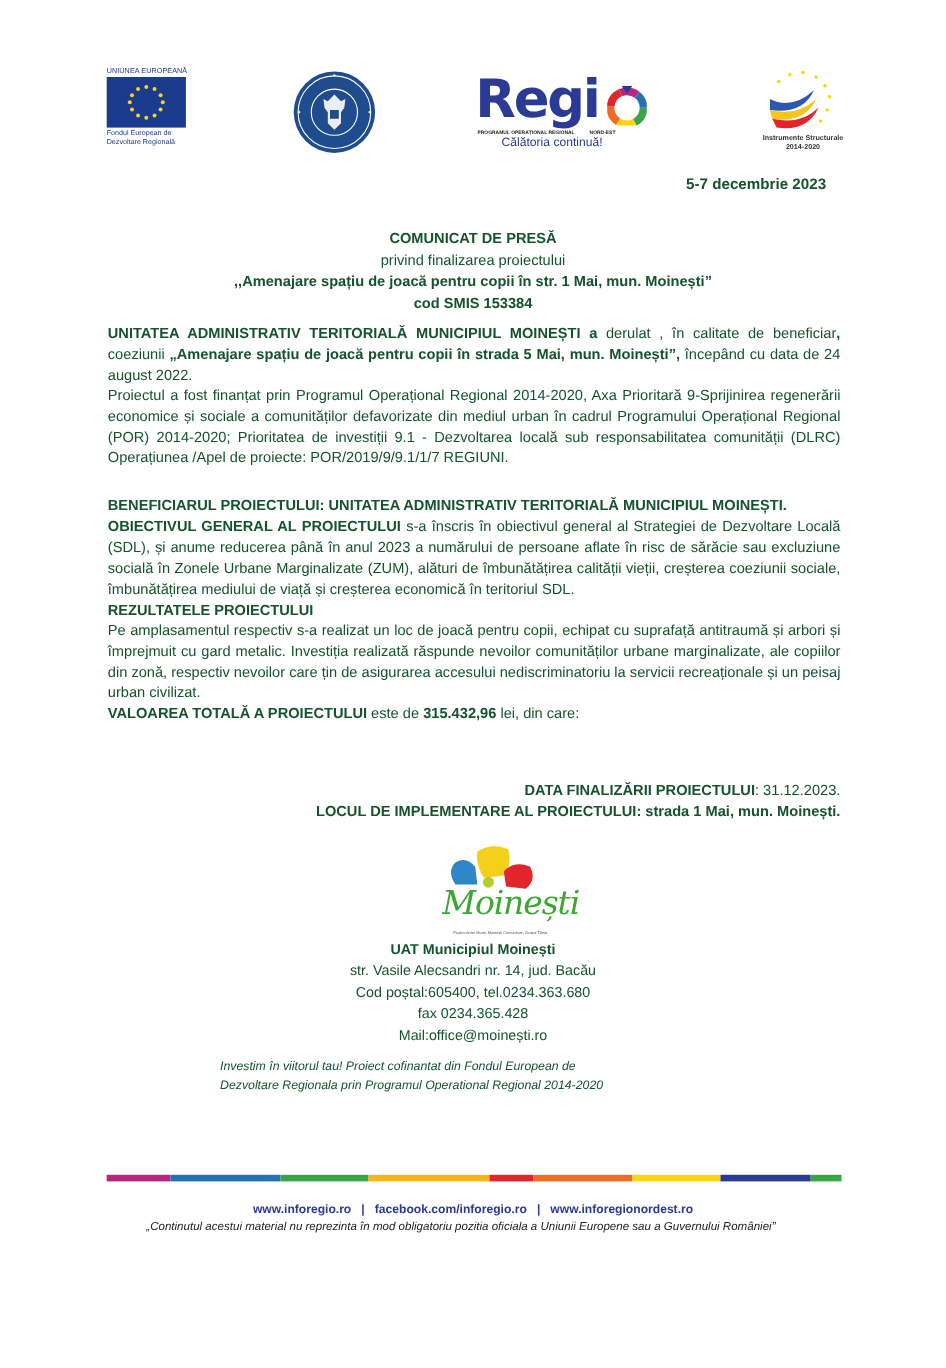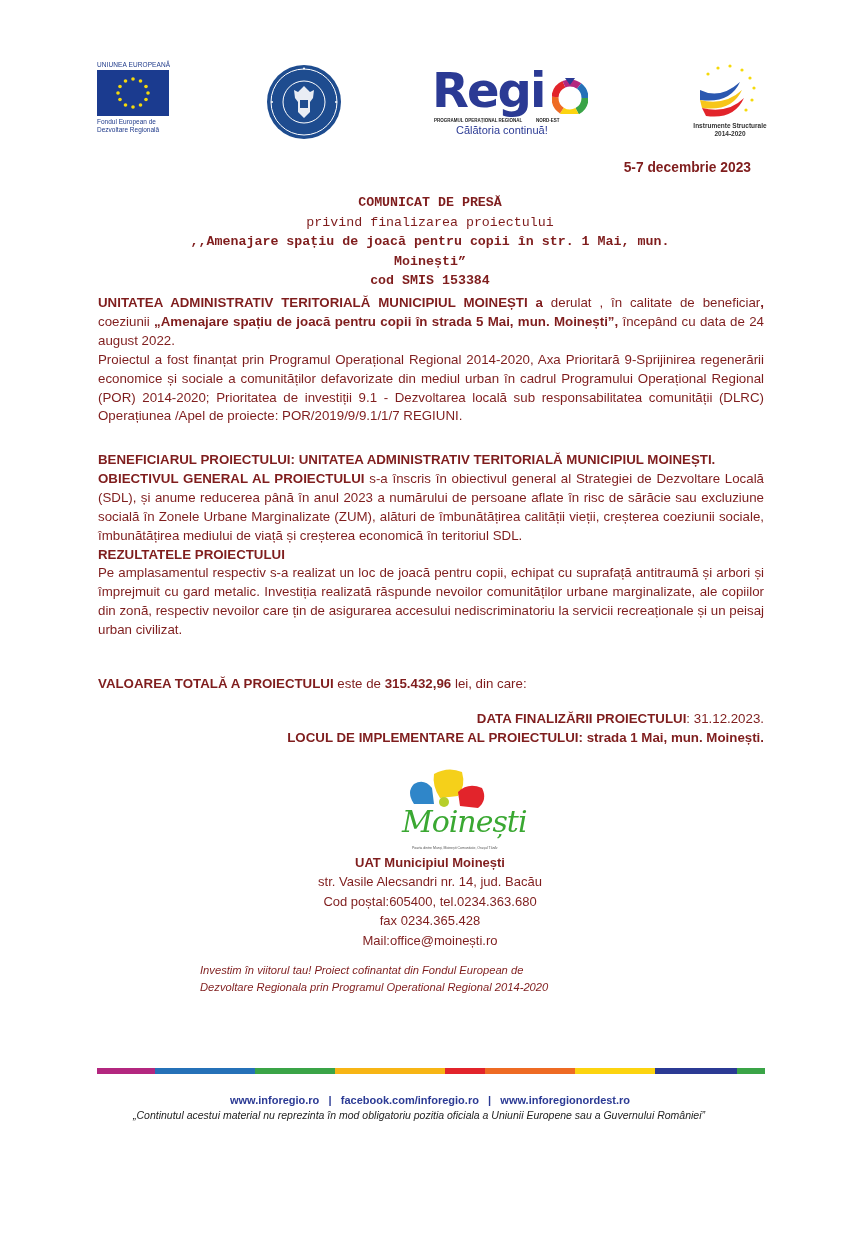--- a/index.html
+++ b/index.html
@@ -18,24 +18,24 @@
   .regio .regio-word { font-family: "DejaVu Sans", sans-serif; font-weight: bold; font-size: 48px;
         color: #2b3a94; line-height: 44px; letter-spacing: -2px; }
   .regio .regio-prog { font-size: 4.5px; color: #222; white-space: nowrap; position: absolute; top: 50px; left: 2px; font-weight: bold; }
   .regio .regio-ne { font-size: 4.5px; color: #222; position: absolute; top: 50px; left: 104px; font-weight: bold; }
   .regio .regio-slogan { position: absolute; top: 56px; left: 24px; font-size: 11px; color: #2b3a94; white-space: nowrap; }
   .is { left: 680px; top: 60px; width: 100px; height: 82px; }
   .is .is-label { position: absolute; top: 62px; left: 0; width: 100px; text-align: center;
         font-size: 6.5px; font-weight: bold; color: #333; line-height: 8px; }
 
   
-  .txt { position: absolute; font-family: "Liberation Sans", sans-serif; font-size: 13.3px; line-height: 18.9px; color: #7f1d1d; }
+  .txt { position: absolute; font-family: "Liberation Sans", sans-serif; font-size: 13.3px; line-height: 18.9px; color: #14532d; }
   .date { left: 600px; top: 159px; width: 151px; text-align: right; font-weight: bold; font-size: 13.8px; }
   .center { text-align: center; }
-  .heading { left: 160px; top: 193px; width: 540px; font-size: 13.3px; line-height: 19.5px; font-family: Liberation Mono, monospace; }
+  .heading { left: 160px; top: 207px; width: 540px; font-size: 13.3px; line-height: 19.5px; }
   .b { font-weight: bold; }
   .body { left: 98px; width: 666px; text-align: justify; }
   .p1 { top: 294px; }
   .p2 { top: 451px; }
   .p3 { top: 710px; }
   .contact { left: 240px; top: 853px; width: 380px; text-align: center; font-size: 13px; line-height: 19.4px; }
   .slogan { left: 200px; top: 962px; width: 520px; text-align: left; font-style: italic; font-size: 11.2px; line-height: 16.5px; }
   .colorbar { position: absolute; left: 97px; top: 1068px; width: 668px; height: 6px; display: flex; }
   .colorbar div { height: 6px; }
   .links { left: 160px; top: 1091px; width: 540px; text-align: center; font-size: 11px; color: #2b3a94; font-weight: bold; }
@@ -139,21 +139,21 @@
   <div class="txt body p1">
     <div><span class="b">UNITATEA ADMINISTRATIV TERITORIALĂ MUNICIPIUL MOINEȘTI a</span><span> derulat , în calitate de beneficiar</span><span class="b">,</span><span> coeziunii </span><span class="b">„Amenajare spațiu de joacă pentru copii în strada 5 Mai, mun. Moinești”,</span><span> începând cu data de 24 august 2022.</span></div>
     <div>Proiectul a fost  finanțat prin  Programul Operațional Regional 2014-2020, Axa Prioritară 9-Sprijinirea regenerării economice și sociale a comunităților defavorizate din mediul urban în cadrul Programului Operațional Regional (POR) 2014-2020; Prioritatea de investiții 9.1 - Dezvoltarea locală sub responsabilitatea comunității (DLRC) Operațiunea /Apel de proiecte: POR/2019/9/9.1/1/7 REGIUNI.</div>
   </div>
 
   <div class="txt body p2">
     <div class="b" style="text-align:left; white-space:nowrap;">BENEFICIARUL PROIECTULUI: UNITATEA ADMINISTRATIV TERITORIALĂ MUNICIPIUL MOINEȘTI.</div>
     <div><span class="b">OBIECTIVUL GENERAL AL PROIECTULUI</span><span> s-a înscris  în obiectivul general al Strategiei de Dezvoltare Locală (SDL), și anume reducerea până în anul 2023 a numărului de persoane aflate în risc de sărăcie sau excluziune socială în Zonele Urbane Marginalizate (ZUM), alături de îmbunătățirea calității vieții, creșterea coeziunii sociale, îmbunătățirea mediului de viață și creșterea economică în teritoriul SDL.</span></div>
     <div class="b">REZULTATELE PROIECTULUI</div>
     <div>Pe amplasamentul respectiv s-a realizat un loc de joacă pentru copii, echipat cu suprafață antitraumă și arbori și împrejmuit cu gard metalic.  Investiția  realizată  răspunde  nevoilor  comunităților  urbane marginalizate,  ale copiilor  din  zonă,  respectiv  nevoilor  care  țin  de  asigurarea  accesului nediscriminatoriu la servicii recreaționale și un peisaj urban civilizat.</div>
-    <div style="text-align:left;margin-top:35px;"><span class="b">VALOAREA TOTALĂ A PROIECTULUI</span><span> este de </span><span class="b">315.432,96</span><span> lei,  din care:</span></div>
+    <div style="text-align:left;"><span class="b">VALOAREA TOTALĂ A PROIECTULUI</span><span> este de </span><span class="b">315.432,96</span><span> lei,  din care:</span></div>
   </div>
 
   <div class="txt body p3" style="text-align:right;">
     <div><span class="b">DATA FINALIZĂRII PROIECTULUI</span><span>:  31.12.2023.</span></div>
     <div class="b"><span>LOCUL DE IMPLEMENTARE AL PROIECTULUI</span><span>: strada 1 Mai, mun. Moinești.</span></div>
   </div>
 
   <div class="logo moinesti">
     <svg width="130" height="50" viewBox="0 0 130 50">
       <path d="M14 38 Q6 26 14 18 Q24 12 32 22 L34 38 Z" fill="#2f86c9"></path>

